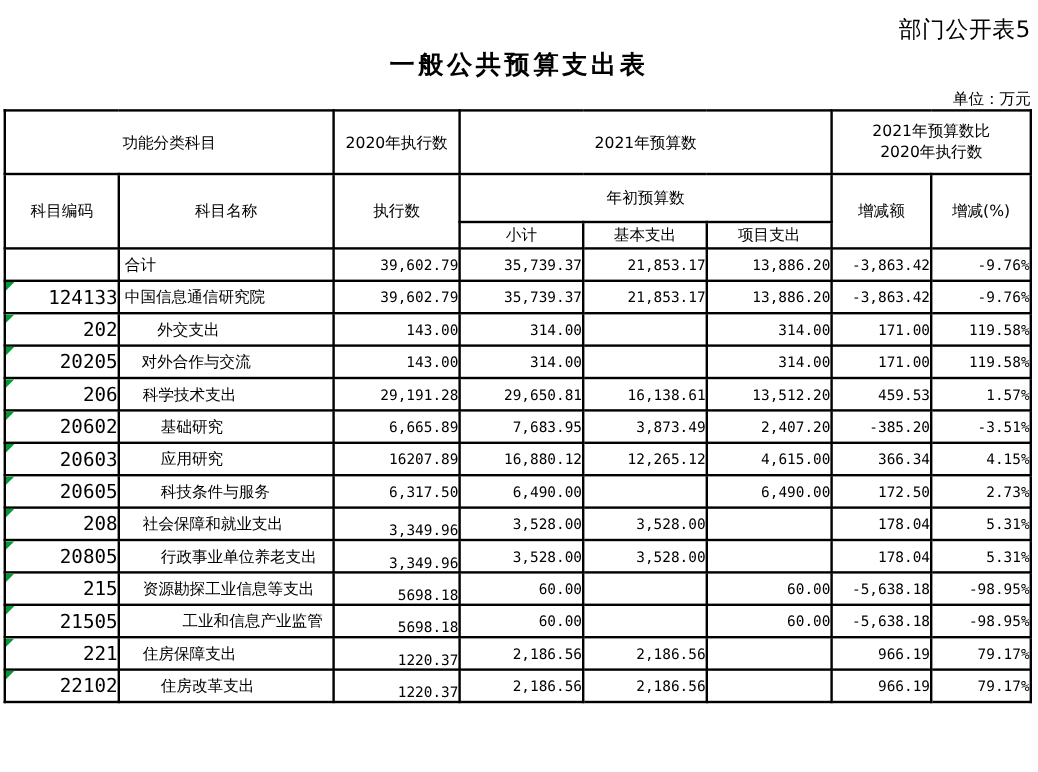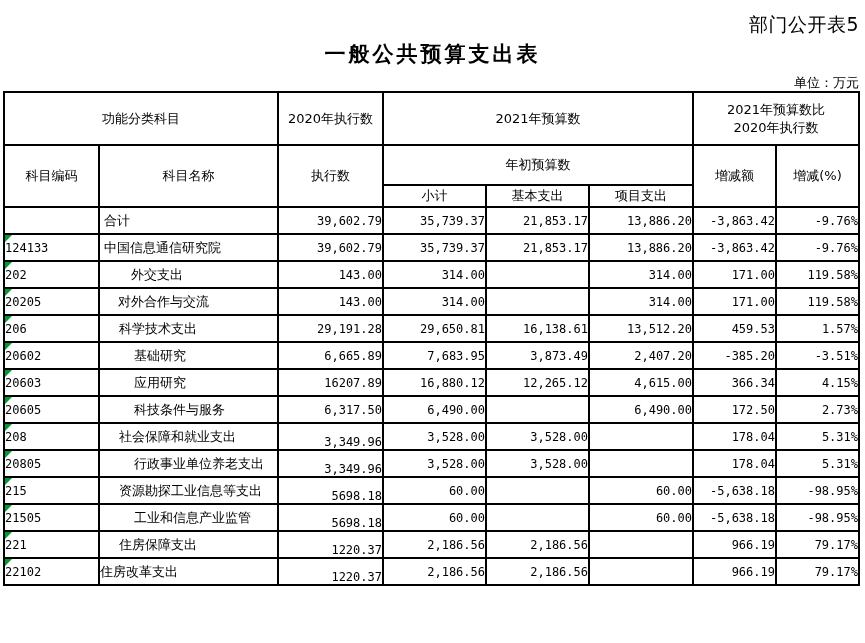--- a/index.html
+++ b/index.html
@@ -46,23 +46,23 @@
     overflow: hidden;
     white-space: nowrap;
   }
   thead th { font-size: 13px; text-align: center; vertical-align: middle; }
   tr.hrow1 th { height: 53px; }
   tr.hrow2 th { height: 40px; }
   tr.hrow3 th { height: 22px; }
   .compare-head { line-height: 1.35; }
   tbody td { height: 27px; vertical-align: middle; }
   td.code {
-    text-align: left;
+    text-align: right;
     padding-left: 4px;
-    font-size: 12px;
+    font-size: 16px;
     font-family: "DejaVu Sans Mono", monospace;
     position: relative;
   }
   td.name { text-align: left; font-size: 13px; }
   td.num {
     text-align: right;
     padding-right: 5px;
     font-size: 12px;
     font-family: "DejaVu Sans Mono", monospace;
   }
@@ -232,41 +232,41 @@
         <td class="name" style="padding-left: 19px;">资源勘探工业信息等支出</td>
         <td class="num vbottom">5698.18</td>
         <td class="num">60.00</td>
         <td class="num"></td>
         <td class="num">60.00</td>
         <td class="num">-5,638.18</td>
         <td class="num">-98.95%</td>
       </tr>
       <tr>
         <td class="code"><span class="flag" style="border-top-color: rgb(0, 153, 51);"></span>21505</td>
-        <td class="name" style="padding-left: 34px; margin-left: 29px;">工业和信息产业监管</td>
+        <td class="name" style="padding-left: 52px; margin-left: 29px;">工业和信息产业监管</td>
         <td class="num vbottom">5698.18</td>
         <td class="num">60.00</td>
         <td class="num"></td>
         <td class="num">60.00</td>
         <td class="num">-5,638.18</td>
         <td class="num">-98.95%</td>
       </tr>
       <tr>
         <td class="code"><span class="flag" style="border-top-color: rgb(0, 153, 51);"></span>221</td>
         <td class="name" style="padding-left: 19px;">住房保障支出</td>
         <td class="num vbottom">1220.37</td>
         <td class="num">2,186.56</td>
         <td class="num">2,186.56</td>
         <td class="num"></td>
         <td class="num">966.19</td>
         <td class="num">79.17%</td>
       </tr>
       <tr>
         <td class="code"><span class="flag" style="border-top-color: rgb(0, 153, 51);"></span>22102</td>
-        <td class="name" style="">住房改革支出</td>
+        <td class="name" style="padding-left: 34px;">住房改革支出</td>
         <td class="num vbottom">1220.37</td>
         <td class="num">2,186.56</td>
         <td class="num">2,186.56</td>
         <td class="num"></td>
         <td class="num">966.19</td>
         <td class="num">79.17%</td>
       </tr>
     </tbody>
 </table>
 

